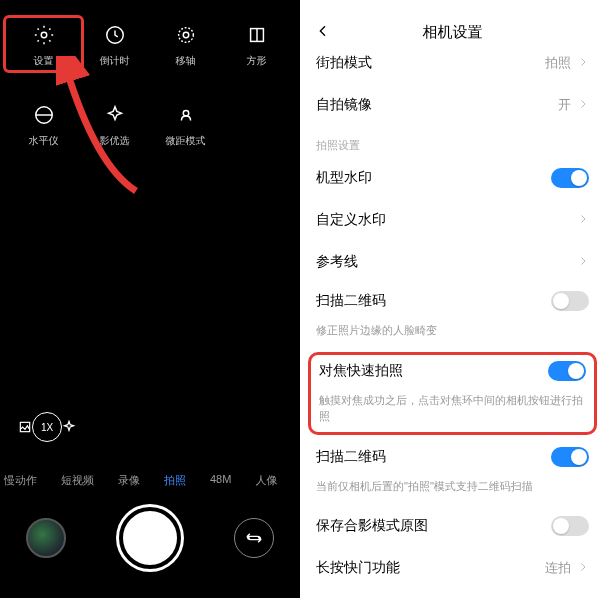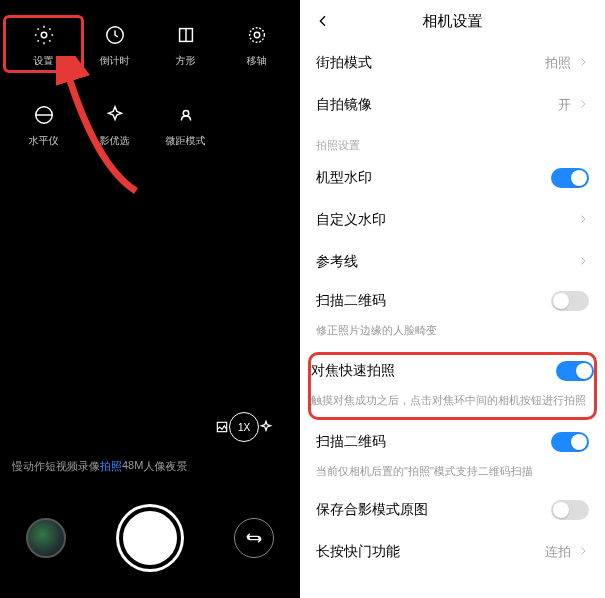--- a/index.html
+++ b/index.html
@@ -8,50 +8,50 @@
 
   
   #left{width:300px;height:598px;background:#000;color:#fff;position:relative}
   .cam-top{display:grid;grid-template-columns:repeat(4,1fr);row-gap:34px;padding:22px 8px 18px}
   .cam-tool{display:flex;flex-direction:column;align-items:center;gap:6px;font-size:10px;color:#ccc}
   .cam-tool .ic{width:26px;height:26px;display:flex;align-items:center;justify-content:center}
   .cam-tool .ic svg{width:22px;height:22px;stroke:#fff;fill:none;stroke-width:1.6}
   .hl{border:3px solid #e53935;border-radius:6px;padding:4px 2px 2px;margin:-7px -5px -5px}
   .arrow{position:absolute;left:56px;top:56px;width:90px;height:140px;pointer-events:none;z-index:5}
   .preview{position:absolute;left:0;right:0;top:175px;bottom:155px;background:#000}
-  .preview-strip{position:absolute;left:0;right:9px;bottom:0;height:32px;display:flex;align-items:center;justify-content:flex-end;padding:0 18px}
+  .preview-strip{position:absolute;left:0;right:9px;bottom:0;height:32px;display:flex;align-items:center;justify-content:flex-start;padding:0 18px}
   .preview-strip .pic{width:14px;height:14px;display:flex;align-items:center;justify-content:center}
   .zoom{width:30px;height:30px;border:1.3px solid #fff;border-radius:50%;display:flex;align-items:center;justify-content:center;font-size:10px}
-  .modes{position:absolute;left:0;right:0;bottom:124px;display:flex;gap:0;justify-content:flex-start;padding:0 12px;font-size:11px;color:#9a9a9a;white-space:nowrap;overflow:hidden}
+  .modes{position:absolute;left:0;right:0;bottom:110px;display:flex;gap:24px;justify-content:flex-start;padding:0 4px;font-size:11px;color:#9a9a9a;white-space:nowrap;overflow:hidden}
   .modes span.active{color:#3d8bff}
   .shutter-row{position:absolute;left:0;right:0;bottom:24px;height:72px;display:flex;align-items:center;justify-content:space-between;padding:0 26px}
   .thumb{width:40px;height:40px;border-radius:50%;background:radial-gradient(circle at 40% 40%,#374 0%,#233 60%,#112 100%);border:2px solid #555}
   .shutter{width:62px;height:62px;border-radius:50%;background:#fff;border:4px solid #000;box-shadow:0 0 0 3px #fff}
   .swap{width:40px;height:40px;border:1.3px solid #888;border-radius:50%;display:flex;align-items:center;justify-content:center}
   .swap svg{width:20px;height:20px;stroke:#fff;fill:none;stroke-width:1.6}
 
   
   #right{width:305px;height:598px;background:#fff;color:#000;position:relative}
-  .r-header{height:42px;display:flex;align-items:center;position:relative;font-size:15px;font-weight:500}
+  .r-header{height:42px;display:flex;align-items:flex-end;position:relative;font-size:15px;font-weight:500}
   .r-back{position:absolute;left:12px;width:22px;height:22px;display:flex;align-items:center;justify-content:center}
   .r-title{margin:0 auto}
   .r-body{height:556px;overflow:hidden;font-size:14px}
   .row{display:flex;align-items:center;padding:10px 16px;min-height:42px;position:relative}
   .row .lbl{flex:0 0 auto}
   .row .desc{font-size:11px;color:#999;margin-top:12px;line-height:1.4}
   .row .val{margin-left:auto;color:#999;font-size:13px;padding-right:6px}
   .row .chev{color:#bbb}
   .row.stack{display:block;padding:8px 16px 10px}
   .row.stack .top{display:flex;align-items:center}
   .section{font-size:11px;color:#aaa;padding:12px 16px 4px}
   .toggle{width:38px;height:20px;border-radius:10px;background:#ddd;position:relative;flex:0 0 auto;margin-left:auto}
   .toggle::after{content:"";position:absolute;width:16px;height:16px;border-radius:50%;background:#fff;top:2px;left:2px;transition:none;box-shadow:0 1px 2px rgba(0,0,0,0.2)}
   .toggle.on{background:#1e88ff}
   .toggle.on::after{left:20px}
-  .focus-box{border:3px solid #e53935;border-radius:10px;margin:4px 8px;padding:6px 0 8px}
+  .focus-box{border:3px solid #e53935;border-radius:10px;margin:4px 8px;padding:6px 8px 8px}
   .focus-box .row{padding:0;min-height:auto}
   .chev svg{width:12px;height:12px;stroke:#bbb;fill:none;stroke-width:2}
 </style>
 </head>
 <body>
 
 <div id="wrap">
 
   <div id="left">
     <div class="cam-top">
@@ -69,34 +69,34 @@
             <svg viewBox="0 0 24 24">
               <circle cx="12" cy="12" r="9"></circle>
               <path d="M12 7v5l3 2"></path>
             </svg>
           </span>
         <span>倒计时</span>
       </div>
       <div class="cam-tool">
         <span class="ic">
             <svg viewBox="0 0 24 24">
+              <circle cx="12" cy="12" r="3"></circle>
+              <circle cx="12" cy="12" r="8" stroke-dasharray="2 2"></circle>
+            </svg>
+          </span>
+        <span>移轴</span>
+      </div>
+      <div class="cam-tool">
+        <span class="ic">
+            <svg viewBox="0 0 24 24">
               <rect x="5" y="5" width="14" height="14"></rect>
               <path d="M12 5v14"></path>
             </svg>
           </span>
         <span>方形</span>
-      </div>
-      <div class="cam-tool">
-        <span class="ic">
-            <svg viewBox="0 0 24 24">
-              <circle cx="12" cy="12" r="3"></circle>
-              <circle cx="12" cy="12" r="8" stroke-dasharray="2 2"></circle>
-            </svg>
-          </span>
-        <span>移轴</span>
       </div>
       <div class="cam-tool">
         <span class="ic">
             <svg viewBox="0 0 24 24">
               <circle cx="12" cy="12" r="9"></circle>
               <path d="M3 12h18"></path>
             </svg>
           </span>
         <span>水平仪</span>
       </div>

